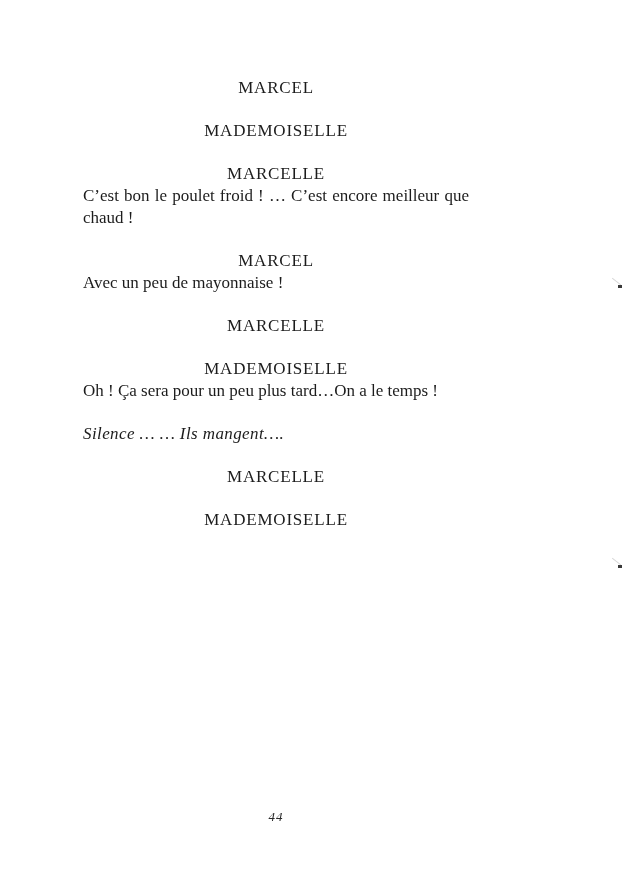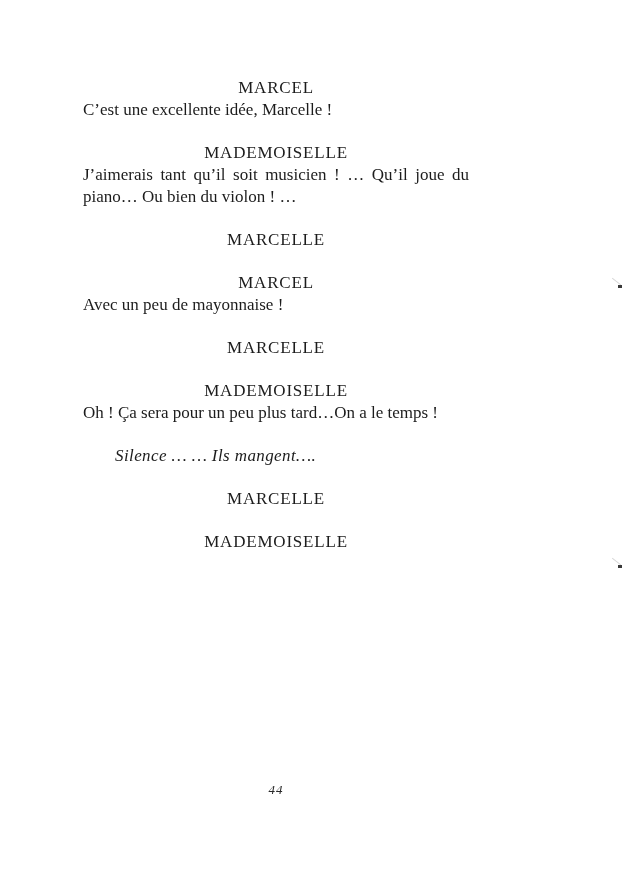--- a/index.html
+++ b/index.html
@@ -31,26 +31,25 @@
     white-space: nowrap;
   }
   .dialogue {
     text-align: justify;
     text-justify: inter-word;
   }
   .stage-direction {
     font-style: italic;
     margin-bottom: 21px;
     letter-spacing: 0.4px;
-    margin-left: 32px;
   }
   .page-number {
     position: absolute;
     left: 83px;
-    top: 782px;
+    top: 809px;
     width: 386px;
     text-align: center;
     font-style: italic;
     font-size: 13px;
     letter-spacing: 1px;
     color: #2a2a2a;
   }
   
   .artifact {
     position: absolute;
@@ -78,30 +77,29 @@
 </style>
 </head>
 <body>
 
 <div class="page">
 
   <div class="content">
 
     <div class="speech">
       <div class="speaker">MARCEL</div>
-      <div class="dialogue">C’est une excellente idée, Marcelle&nbsp;!</div>
     </div>
 
     <div class="speech">
       <div class="speaker">MADEMOISELLE</div>
-      <div class="dialogue">J’aimerais tant qu’il soit musicien&nbsp;! … Qu’il joue du piano… Ou bien du violon&nbsp;! …</div>
     </div>
 
     <div class="speech">
       <div class="speaker">MARCELLE</div>
+      <div class="dialogue">C’est bon le poulet froid&nbsp;! … C’est encore meilleur que chaud&nbsp;!</div>
     </div>
 
     <div class="speech">
       <div class="speaker">MARCEL</div>
       <div class="dialogue">Avec un peu de mayonnaise&nbsp;!</div>
     </div>
 
     <div class="speech">
       <div class="speaker">MARCELLE</div>
     </div>

